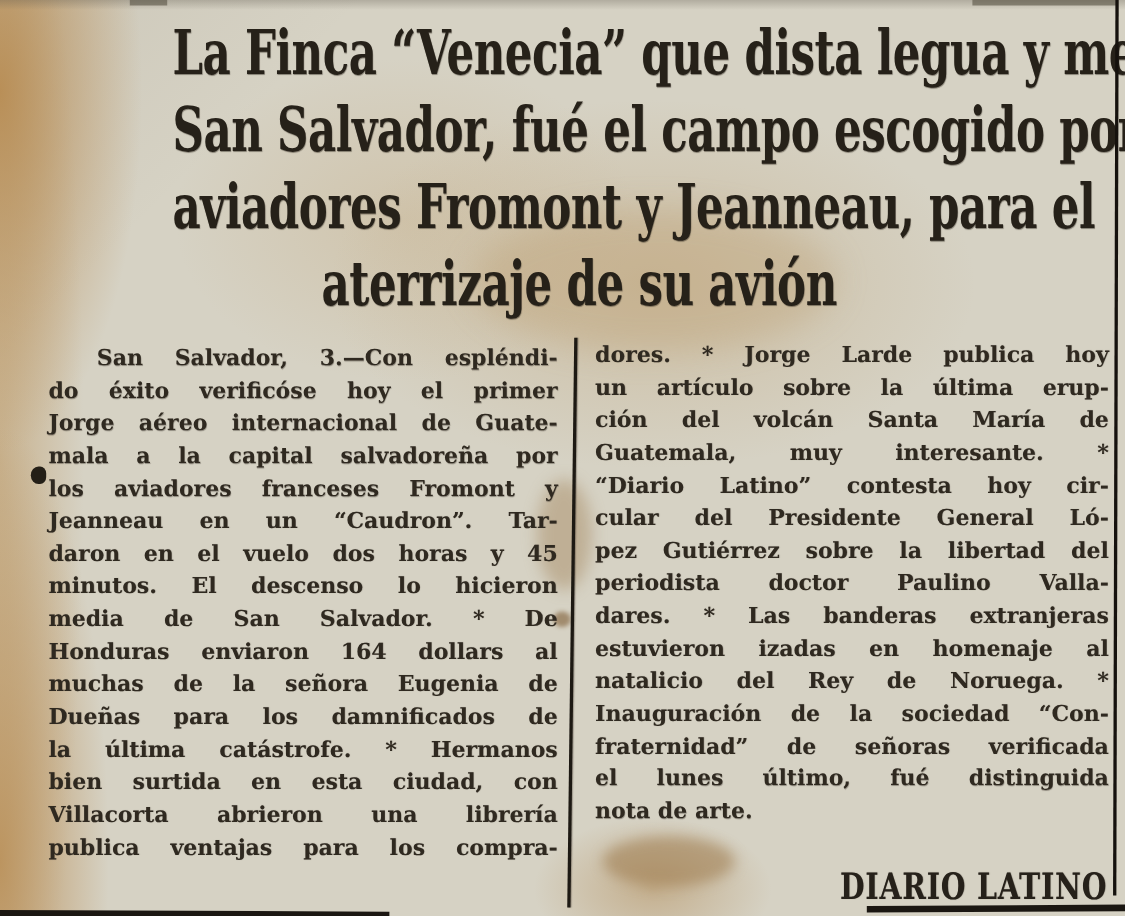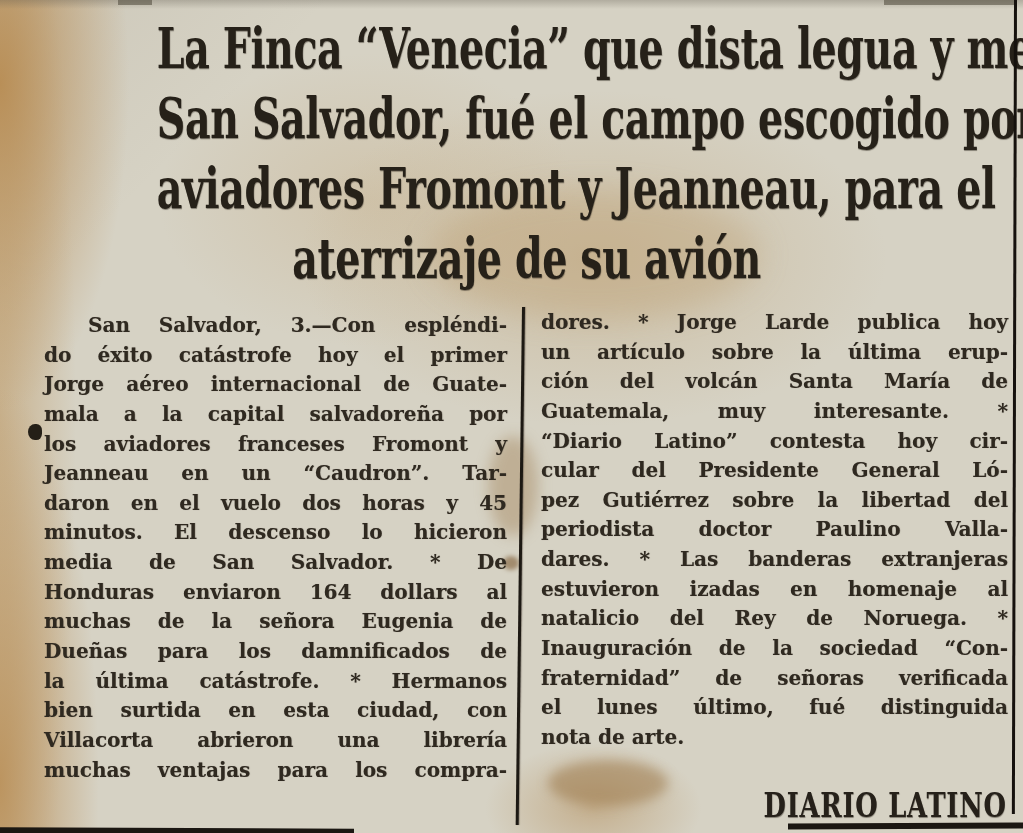--- a/index.html
+++ b/index.html
@@ -115,35 +115,35 @@
 
   <div class="headline">
       <div class="headline-line">La Finca “Venecia” que dista legua y media de</div>
       <div class="headline-line">San Salvador, fué el campo escogido por los</div>
       <div class="headline-line">aviadores Fromont y Jeanneau, para el</div>
       <div class="headline-line">aterrizaje de su avión</div>
     </div>
 
   <div class="col col-left">
       <div class="body-line">San Salvador, 3.—Con espléndi-</div>
-      <div class="body-line">do éxito catástrofe hoy el primer</div>
+      <div class="body-line">do éxito verificóse hoy el primer</div>
       <div class="body-line">Jorge aéreo internacional de Guate-</div>
       <div class="body-line">mala a la capital salvadoreña por</div>
       <div class="body-line">los aviadores franceses Fromont y</div>
       <div class="body-line">Jeanneau en un “Caudron”. Tar-</div>
       <div class="body-line">daron en el vuelo dos horas y 45</div>
       <div class="body-line">minutos. El descenso lo hicieron</div>
       <div class="body-line">media de San Salvador. * De</div>
       <div class="body-line">Honduras enviaron 164 dollars al</div>
       <div class="body-line">muchas de la señora Eugenia de</div>
       <div class="body-line">Dueñas para los damnificados de</div>
       <div class="body-line">la última catástrofe. * Hermanos</div>
       <div class="body-line">bien surtida en esta ciudad, con</div>
       <div class="body-line">Villacorta abrieron una librería</div>
-      <div class="body-line">muchas ventajas para los compra-</div>
+      <div class="body-line">publica ventajas para los compra-</div>
     </div>
 
   <div class="col col-right">
       <div class="body-line">dores. * Jorge Larde publica hoy</div>
       <div class="body-line">un artículo sobre la última erup-</div>
       <div class="body-line">ción del volcán Santa María de</div>
       <div class="body-line">Guatemala, muy interesante. *</div>
       <div class="body-line">“Diario Latino” contesta hoy cir-</div>
       <div class="body-line">cular del Presidente General Ló-</div>
       <div class="body-line">pez Gutiérrez sobre la libertad del</div>

